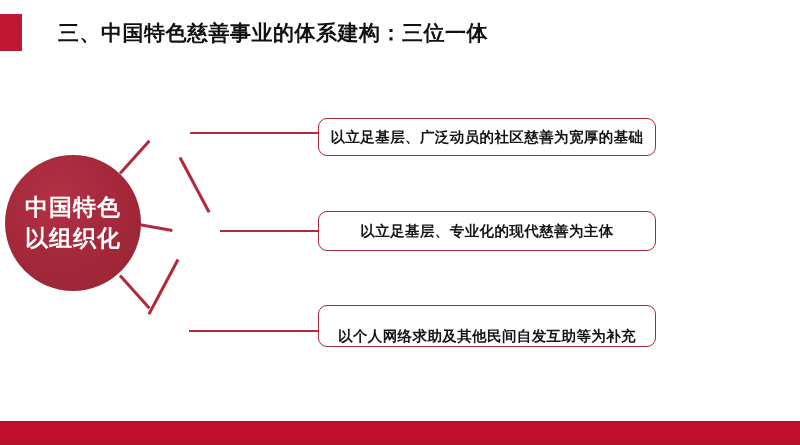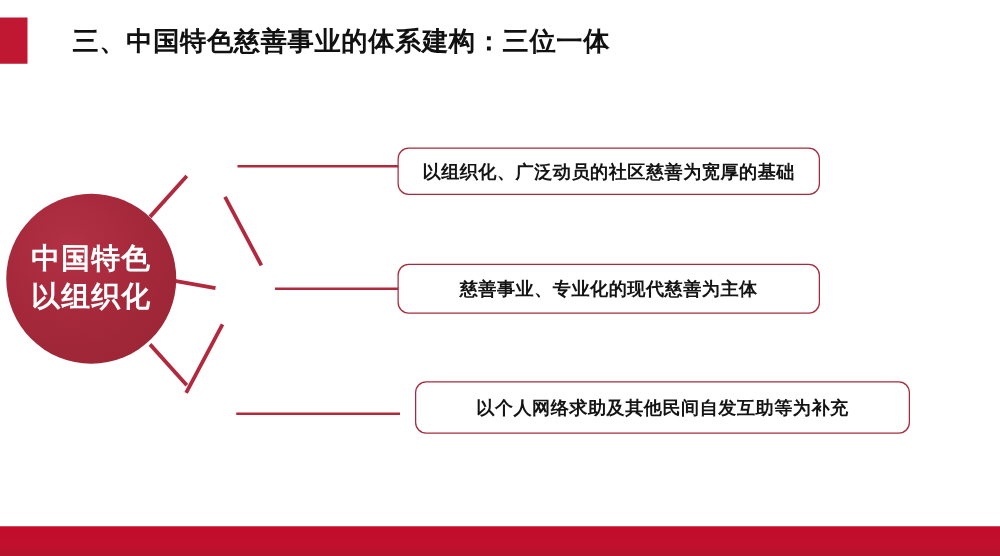--- a/index.html
+++ b/index.html
@@ -122,21 +122,21 @@
     font-size: 14.5px;
     font-weight: bold;
     letter-spacing: 0.4px;
     display: flex;
     align-items: center;
     justify-content: center;
     white-space: nowrap;
   }
   #text-box-1 { left: 318px; top: 58px;  width: 338px; height: 38px; }
   #text-box-2 { left: 318px; top: 151px; width: 338px; height: 40px; }
-  #text-box-3 { left: 332px; top: 245px; width: 396px; height: 42px; }
+  #text-box-3 { left: 318px; top: 245px; width: 338px; height: 42px; align-items: flex-end; }
 
   
   #bottom-bar {
     position: absolute;
     left: 0;
     top: 421px;
     width: 800px;
     height: 24px;
     background: linear-gradient(to bottom, #C30B2C 0%, #C2102E 55%, #B4142C 100%);
   }
@@ -166,24 +166,24 @@
 
     <div id="core-circle" class="circle">
       <div>
         <span class="core-line">中国特色</span>
         <span class="core-line">以组织化</span>
       </div>
     </div>
 
 
     <div id="text-box-1" class="text-box">
-      <span>以组织化、广泛动员的社区慈善为宽厚的基础</span>
+      <span>以立足基层、广泛动员的社区慈善为宽厚的基础</span>
     </div>
     <div id="text-box-2" class="text-box">
-      <span>慈善事业、专业化的现代慈善为主体</span>
+      <span>以立足基层、专业化的现代慈善为主体</span>
     </div>
     <div id="text-box-3" class="text-box">
       <span>以个人网络求助及其他民间自发互助等为补充</span>
     </div>
 
   </div>
 
   <div id="bottom-bar"></div>
 
 </div>

